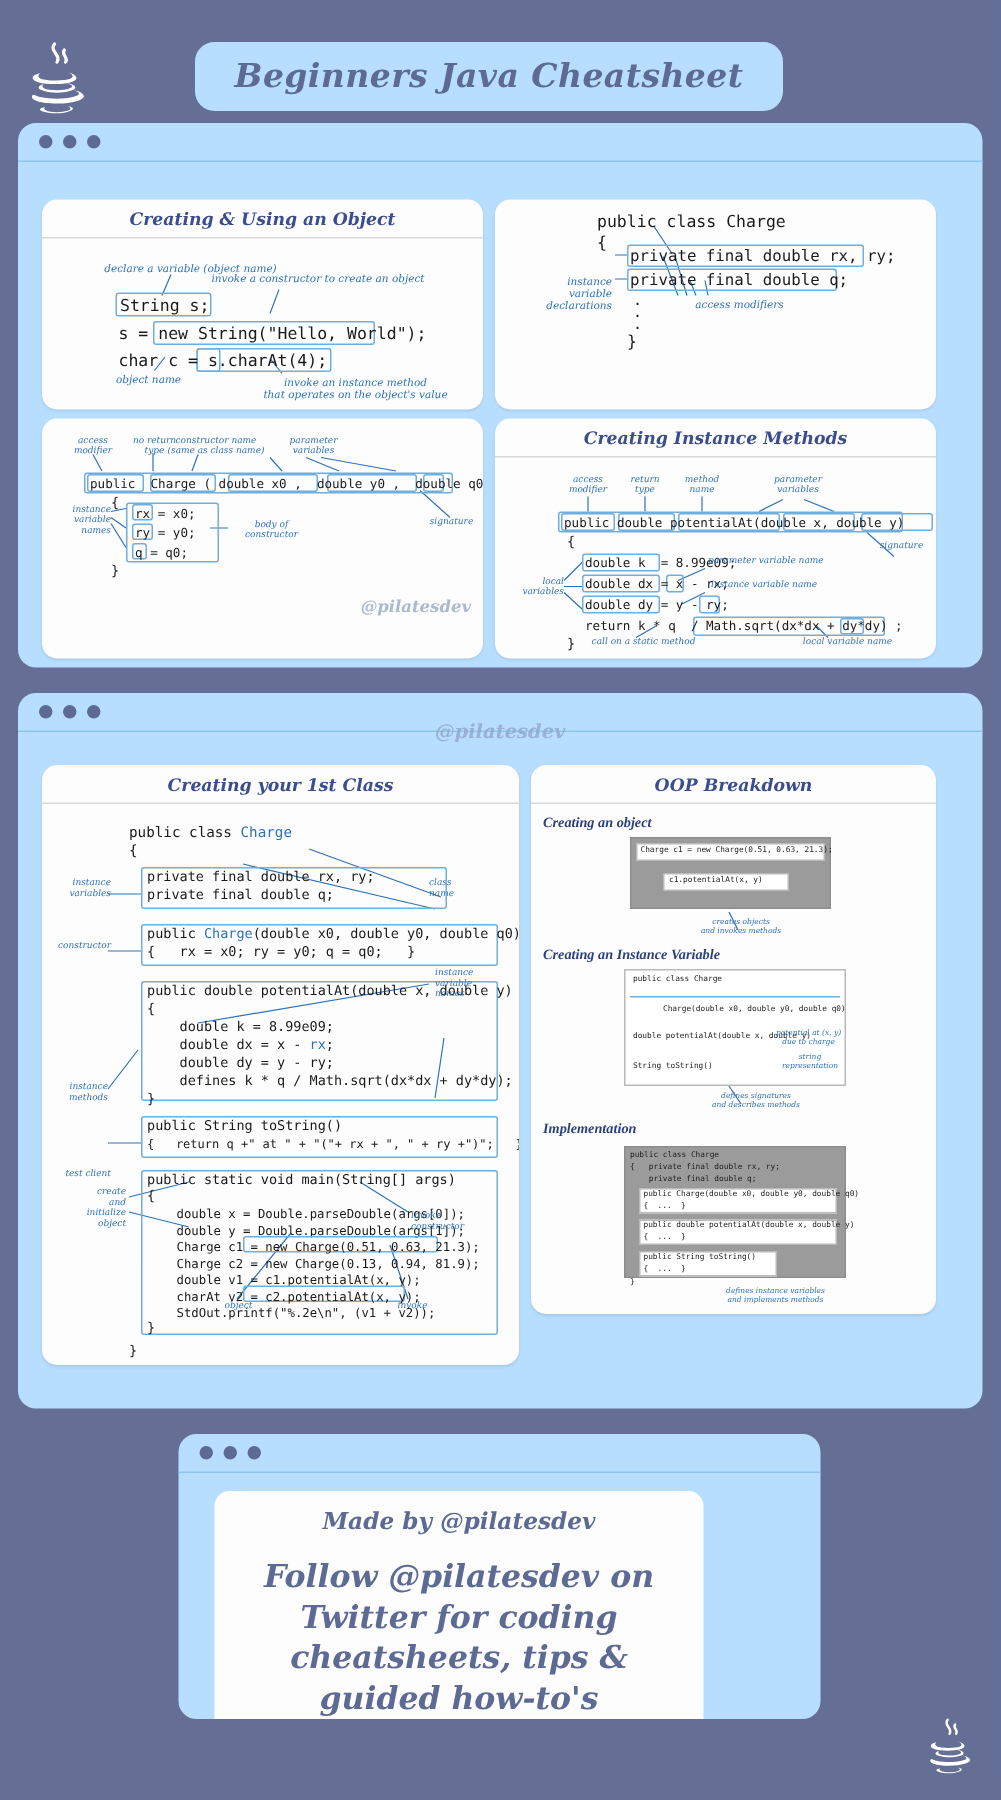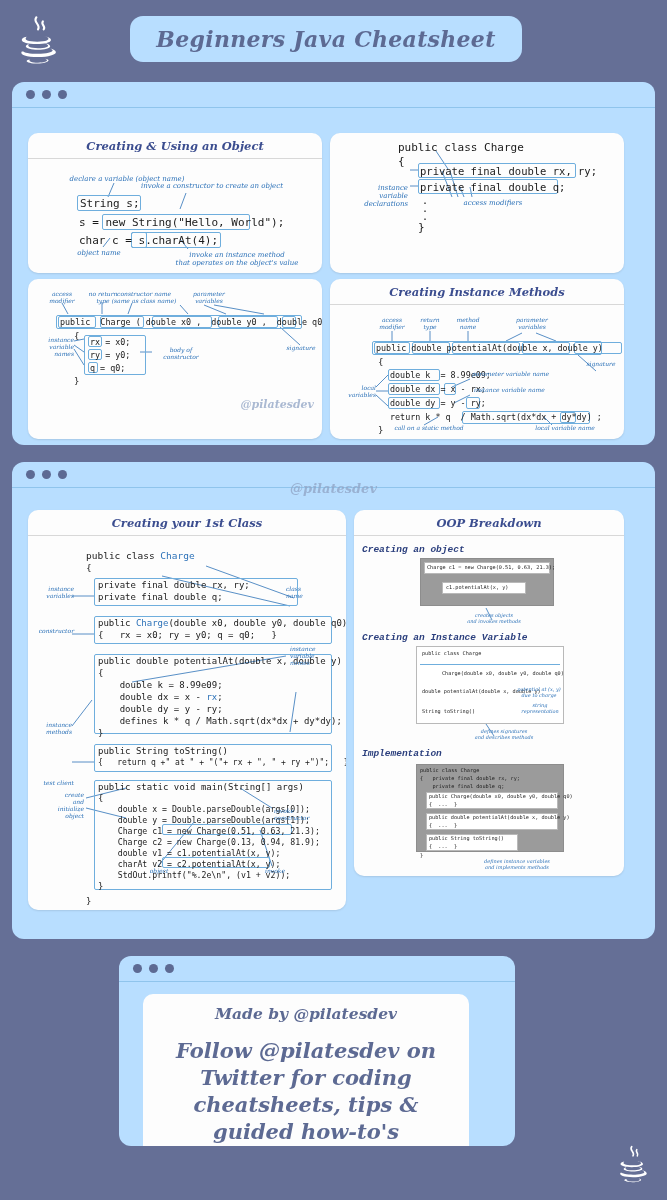--- a/index.html
+++ b/index.html
@@ -5,21 +5,21 @@
   * { box-sizing: border-box; margin: 0; padding: 0; }
   html, body {
     width: 667px; height: 1200px;
     background: #64709a;
     font-family: "Liberation Sans", sans-serif;
     overflow: hidden;
   }
   .page { position: relative; width: 667px; height: 1200px; background: #656f96; }
 
   
-  .header { position: absolute; top: 4px; left: 0; width: 536px; height: 72px; }
+  .header { position: absolute; top: 16px; left: 0; width: 536px; height: 72px; }
   .java-logo { position: absolute; left: 12px; top: 8px; width: 52px; height: 56px; }
   .title-pill {
     position: absolute; left: 130px; top: 12px; width: 392px; height: 46px;
     background: #b8deff; border-radius: 13px;
     display: flex; align-items: center; justify-content: center;
   }
   .title-pill span {
     font-family: "DejaVu Serif", serif;
     font-weight: bold; font-style: italic;
     font-size: 22px; color: #5d6a93; letter-spacing: .3px;
@@ -72,21 +72,21 @@
 
   
   .wm {
     position: absolute; font-family: "DejaVu Serif", serif;
     font-weight: bold; font-style: italic; color: #8fa3c4;
     opacity: .75; font-size: 13px; white-space: nowrap;
   }
 
   
   .sub-head {
-    position: absolute; font-family: Liberation Mono, monospace;
+    position: absolute; font-family: Liberation Serif, serif;
     font-weight: bold; font-style: italic; color: #2b3f7d; font-size: 9.5px;
     white-space: nowrap;
   }
   .grayblock {
     position: absolute; background: #9b9b9b; border: 1px solid #8d8d8d;
   }
   .whiteblock {
     position: absolute; background: #ffffff; border: 1px solid #b9b9b9;
   }
   .tinycode {
@@ -446,21 +446,21 @@
           <div class="tinycode" style="left:66px; top:316px;">}</div>
           <div class="tinylbl" style="left:108px; top:322px; width:110px;">defines instance variables
 and implements methods</div>
         </div>
       </div>
 
       <div class="wm" style="left:50%; transform:translateX(-50%); bottom:8px;">@pilatesdev</div>
     </div>
   </div>
 
-  <div class="panel" style="left:119px; top:956px; width:396px; height:190px;">
+  <div class="panel" style="left:119px; top:956px; width:428px; height:190px;">
     <div class="panel-bar">
       <div class="dots">
         <span class="dot"></span>
         <span class="dot"></span>
         <span class="dot"></span>
       </div>
     </div>
     <div class="panel-body" style="padding:0;">
       <div class="footer-inner">
         <div class="f1">Made by @pilatesdev</div>

